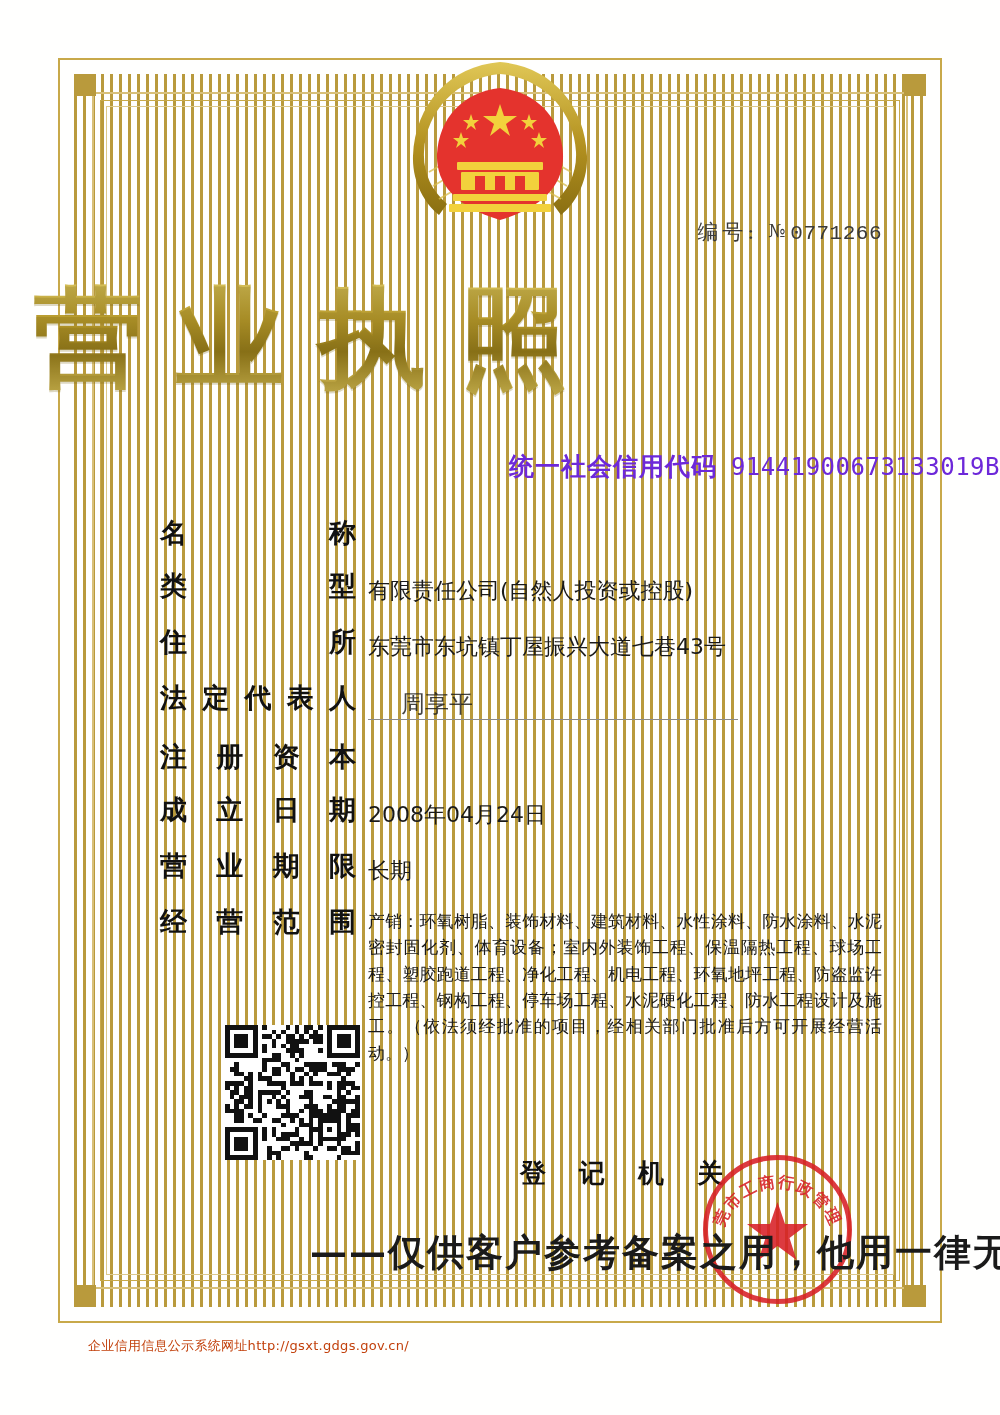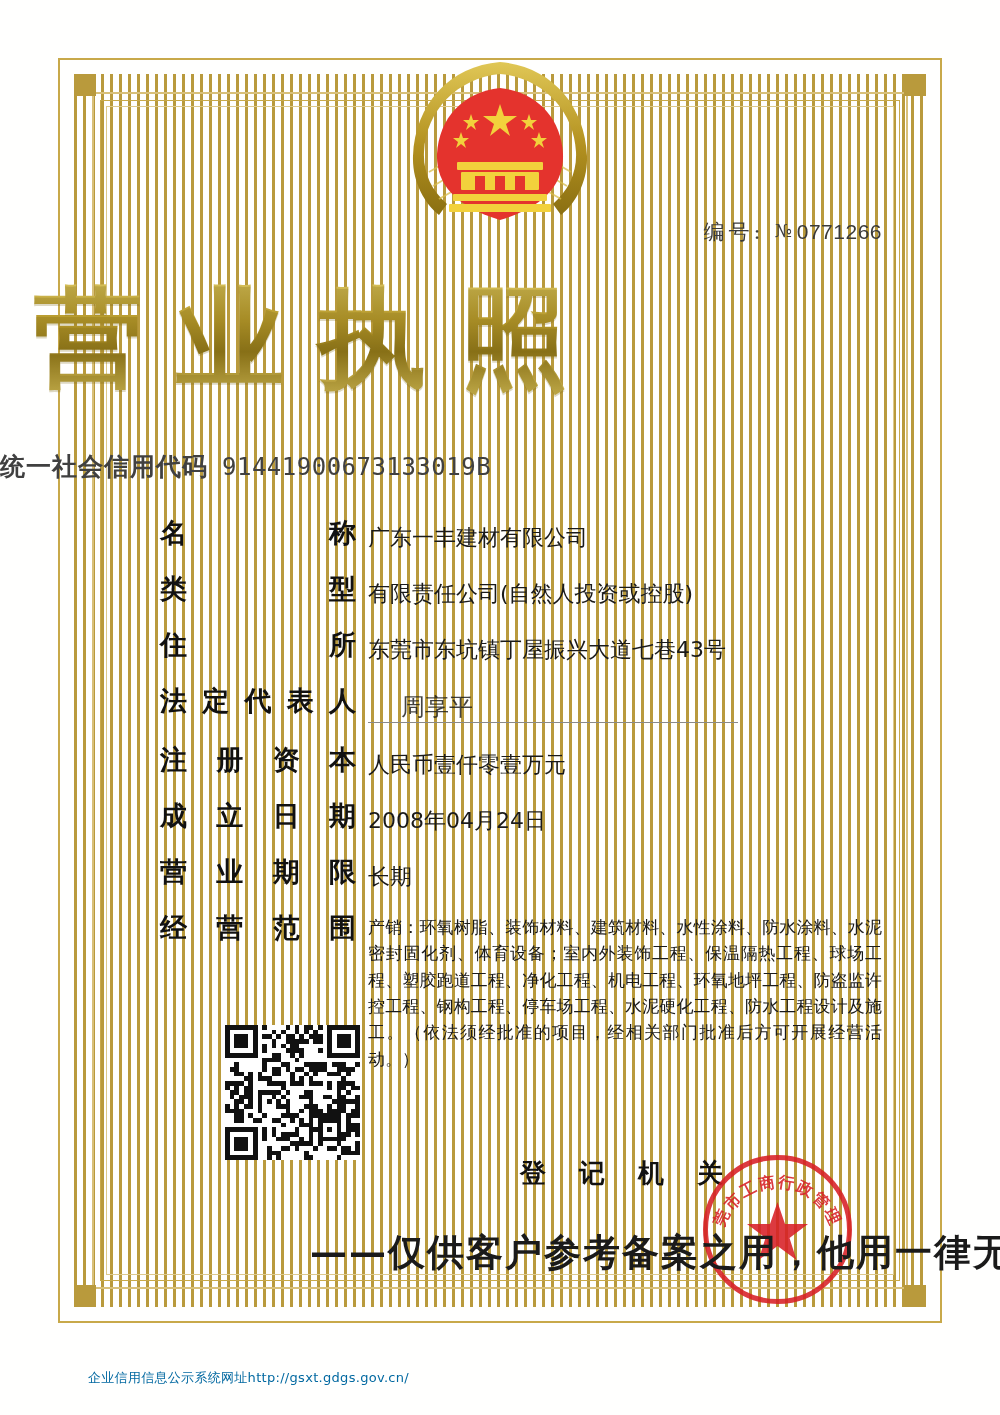--- a/index.html
+++ b/index.html
@@ -74,21 +74,21 @@
     right: 118px;
     top: 218px;
     font-family: "DejaVu Serif", serif;
     font-size: 21px;
     color: #3a3a3a;
     letter-spacing: 1px;
     white-space: nowrap;
   }
   .serial .lbl { letter-spacing: 4px; margin-left: 28px; }
   .serial .no { font-size: 18px; vertical-align: 2px; padding: 0 4px 0 10px;}
-  .serial .num { font-family: Liberation Sans, sans-serif; font-size: 21px; letter-spacing: 0.5px;}
+  .serial .num { font-family: Liberation Mono, monospace; font-size: 21px; letter-spacing: 0.5px;}
 
   
   .title {
     position: absolute;
     left: 0; right: 0;
     top: 278px;
     text-align: left;
     font-family: "DejaVu Serif", serif;
     font-weight: bold;
     font-size: 108px;
@@ -101,22 +101,22 @@
     background-clip: text;
     -webkit-text-fill-color: transparent;
     text-shadow: 0 2px 0 rgba(120,98,20,0.25);
   }
 
   
   .code-row {
     position: absolute;
     left: 0; right: 0;
     top: 450px;
-    text-align: left;
-    color: #404040;
+    text-align: right;
+    color: #6d28d9;
   }
   .code-label {
     font-family: "DejaVu Serif", serif;
     font-size: 25px;
     font-weight: bold;
     letter-spacing: 1px;
   }
   .code-value {
     font-family: "DejaVu Sans Mono", monospace;
     font-size: 24px;
@@ -228,23 +228,23 @@
     font-weight: bold;
     color: #1a1a1a;
     letter-spacing: 2px;
     white-space: nowrap;
   }
 
   
   .footer-left {
     position: absolute;
     left: 88px;
-    bottom: 28px;
+    bottom: 60px;
     font-size: 13px;
-    color: #0369a1;
+    color: #c2410c;
     letter-spacing: 0.3px;
   }
   .footer-right {
     position: absolute;
     right: 98px;
     bottom: 44px;
     font-size: 16px;
     color: #333;
     letter-spacing: 1px;
   }
@@ -311,21 +311,20 @@
     <span class="code-label">统一社会信用代码</span><span class="code-value">91441900673133019B</span>
   </div>
 
   <div class="fields">
 
     <div class="field">
       <div class="label">
           <span>名</span>
           <span>称</span>
         </div>
-      <div class="value">广东一丰建材有限公司</div>
     </div>
 
     <div class="field">
       <div class="label">
           <span>类</span>
           <span>型</span>
         </div>
       <div class="value">有限责任公司(自然人投资或控股)</div>
     </div>
 
@@ -351,21 +350,20 @@
       </div>
     </div>
 
     <div class="field">
       <div class="label">
           <span>注</span>
           <span>册</span>
           <span>资</span>
           <span>本</span>
         </div>
-      <div class="value">人民币壹仟零壹万元</div>
     </div>
 
     <div class="field">
       <div class="label">
           <span>成</span>
           <span>立</span>
           <span>日</span>
           <span>期</span>
         </div>
       <div class="value">2008年04月24日</div>

